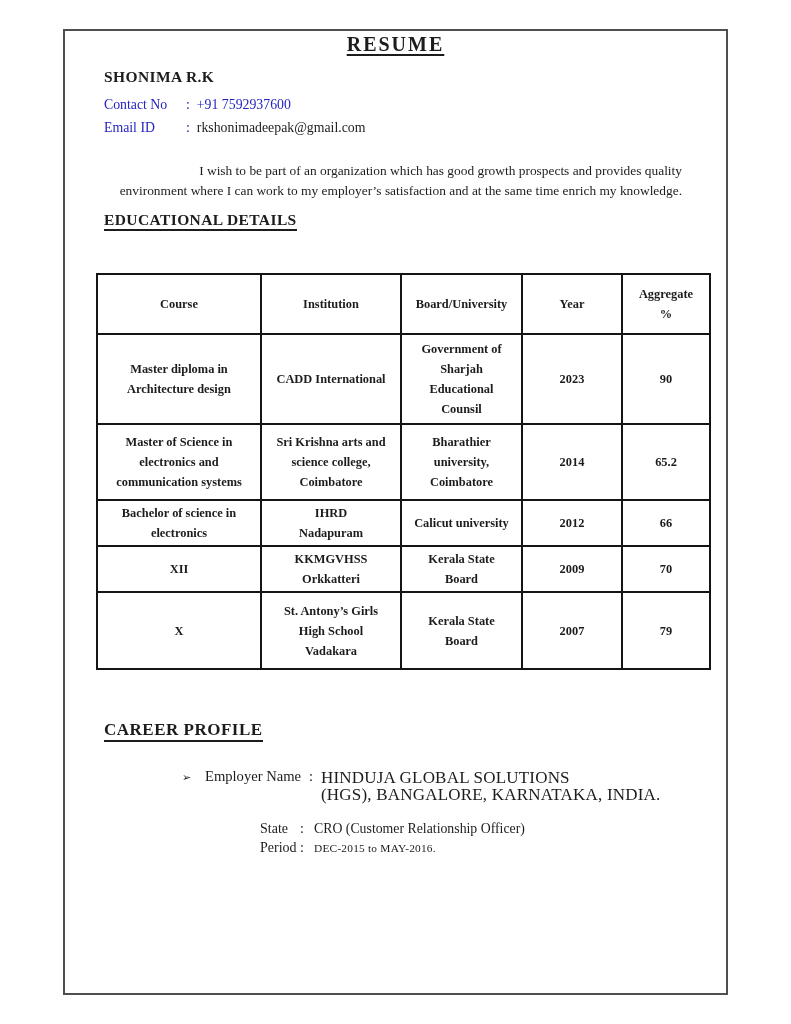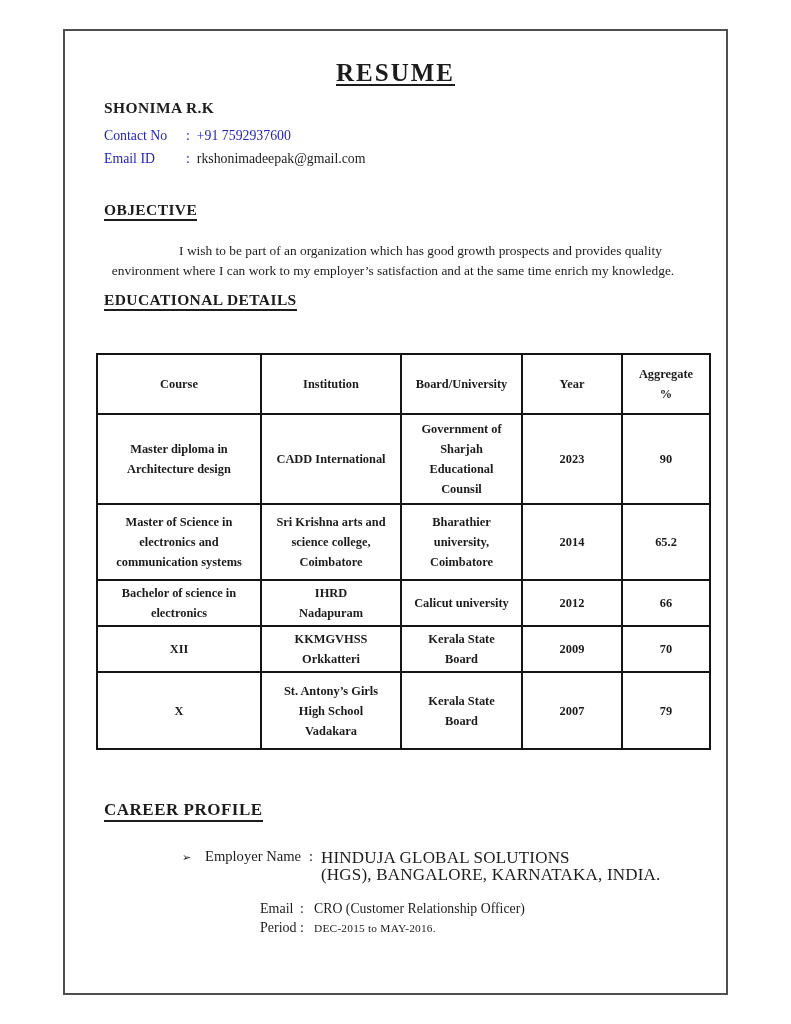--- a/index.html
+++ b/index.html
@@ -12,23 +12,23 @@
     overflow: hidden;
   }
   .page {
     position: absolute;
     left: 63px; top: 29px;
     width: 665px; height: 966px;
     border: 2px solid #4f4f4f;
     background: #ffffff;
   }
   .doc-title {
-    margin-top: 28px;
+    margin-top: 2px;
     text-align: center;
-    font-size: 25px;
+    font-size: 20px;
     font-weight: 600;
     letter-spacing: 2px;
     text-decoration: underline;
     text-underline-offset: 3px;
   }
   .identity { margin-top: 12px; margin-left: 39px; }
   .person-name {
     font-size: 15.5px; font-weight: bold; letter-spacing: .4px;
     margin-bottom: 7px;
   }
@@ -43,21 +43,21 @@
   }
   .section-heading > span {
     border-bottom: 2px solid #1c1c1c; padding-bottom: 1px;
   }
   .objective-heading { margin-top: 31px; }
   .objective-body {
     margin-top: 22px; margin-left: 39px;
     width: 578px;
     font-size: 13.4px; line-height: 20px;
     text-indent: 55px;
-    text-align: center;
+    text-align: right;
   }
   .education-heading { margin-top: 10px; }
   table.edu {
     margin-top: 44px; margin-left: 31px;
     border-collapse: collapse;
     table-layout: fixed;
     width: 613px;
   }
   table.edu th, table.edu td {
     border: 2px solid #151515;
@@ -106,23 +106,20 @@
   <div class="identity">
     <div class="person-name">SHONIMA R.K</div>
     <div class="c-line blue">
       <span class="c-label">Contact No</span><span class="c-colon">:</span><span>+91 7592937600</span>
     </div>
     <div class="c-line">
       <span class="c-label blue">Email ID</span><span class="c-colon blue">:</span><span>rkshonimadeepak@gmail.com</span>
     </div>
   </div>
 
-  <div class="section-heading objective-heading">
-    <span>OBJECTIVE</span>
-  </div>
   <p class="objective-body">I wish to be part of an organization which has good growth prospects and provides quality environment where I can work to my employer’s satisfaction and at the same time enrich my knowledge.</p>
 
   <div class="section-heading education-heading">
     <span>EDUCATIONAL DETAILS</span>
   </div>
 
   <table class="edu">
     <colgroup>
       <col style="width:164px">
         <col style="width:140px">
@@ -201,21 +198,21 @@
   <div class="employer-row">
     <span class="bullet">➢</span>
     <span class="employer-label">Employer Name</span>
     <span class="employer-colon">:</span>
     <span class="employer-value">HINDUJA GLOBAL SOLUTIONS
 (HGS), BANGALORE, KARNATAKA, INDIA.</span>
   </div>
 
   <div class="post-block">
     <div class="pp-row">
-      <span class="pp-label">Email</span>
+      <span class="pp-label">State</span>
       <span class="pp-colon">:</span>
       <span class="post-value">CRO (Customer Relationship Officer)</span>
     </div>
     <div class="pp-row">
       <span class="pp-label">Period</span>
       <span class="pp-colon">:</span>
       <span class="period-value">DEC-2015 to MAY-2016.</span>
     </div>
   </div>
 

